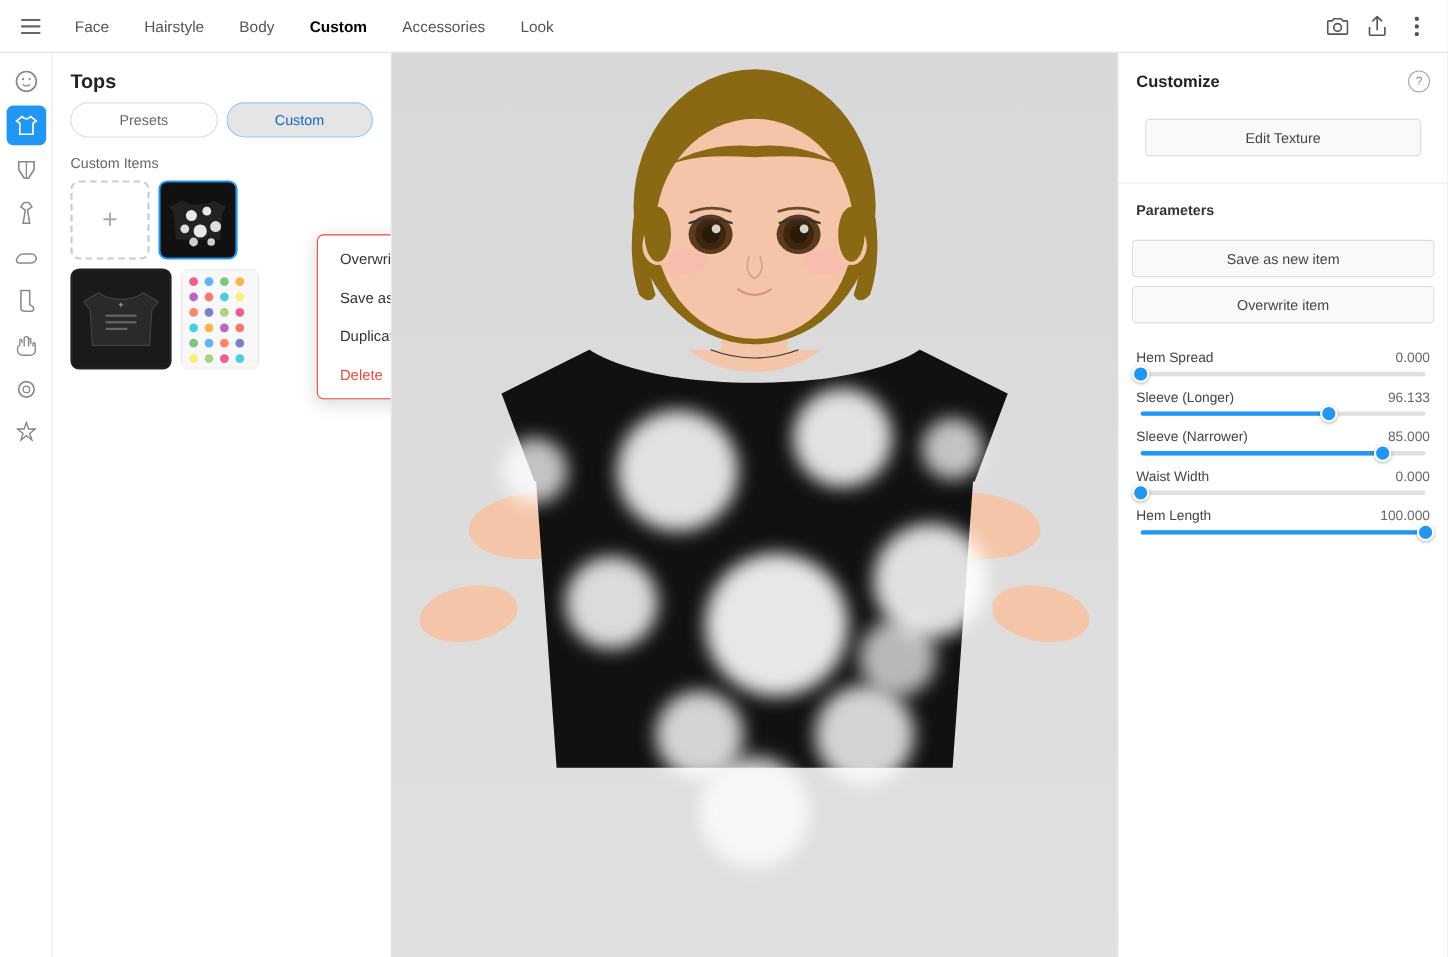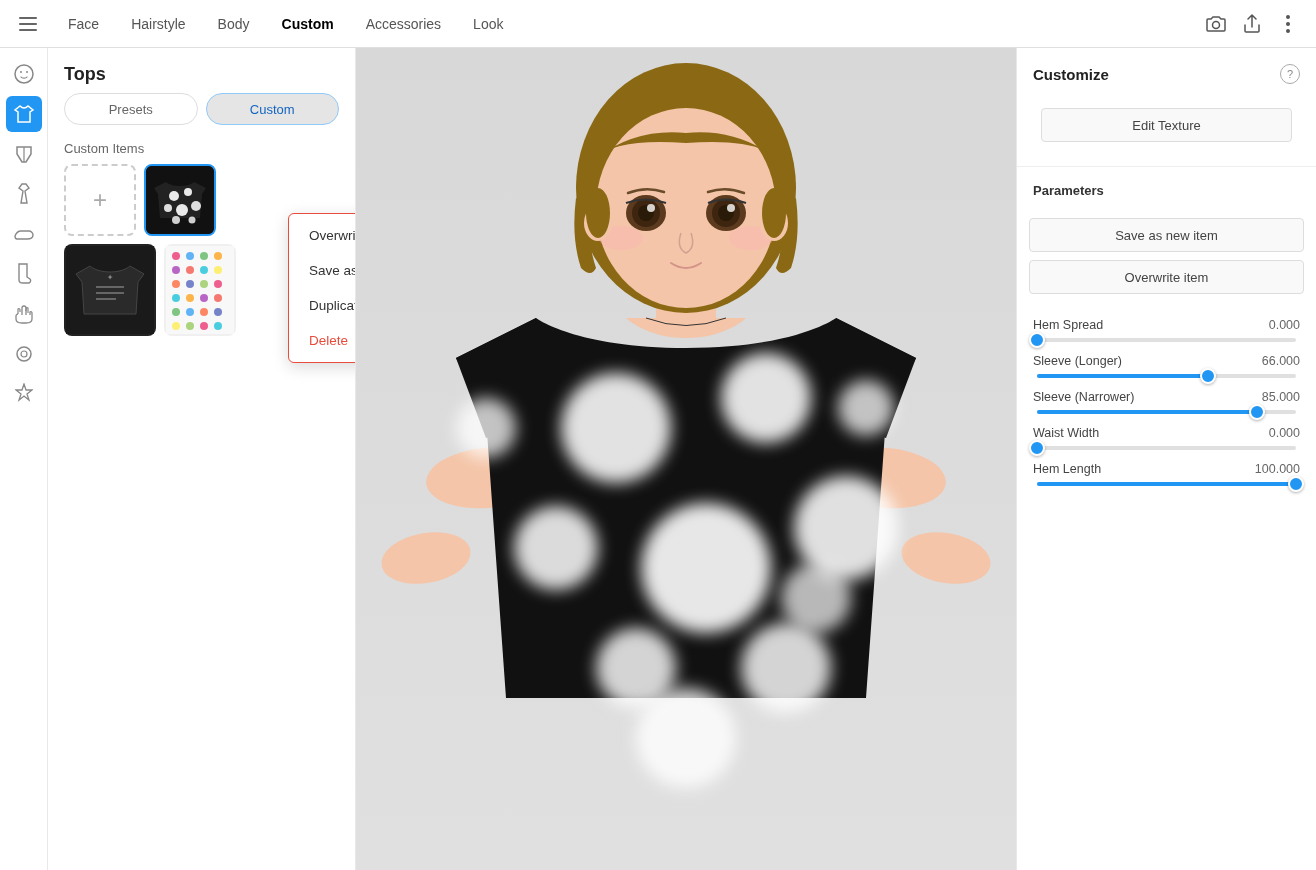--- a/index.html
+++ b/index.html
@@ -436,21 +436,21 @@
       </div>
       <div class="slider-track">
         <div class="slider-fill" style="width: 0%"></div>
         <div class="slider-thumb" style="left: 0%"></div>
       </div>
     </div>
 
     <div class="param-row">
       <div class="param-header">
         <span class="param-name">Sleeve (Longer)</span>
-        <span class="param-value">66.000</span>
+        <span class="param-value">96.133</span>
       </div>
       <div class="slider-track">
         <div class="slider-fill" style="width: 66%"></div>
         <div class="slider-thumb" style="left: 66%"></div>
       </div>
     </div>
 
     <div class="param-row">
       <div class="param-header">
         <span class="param-name">Sleeve (Narrower)</span>

